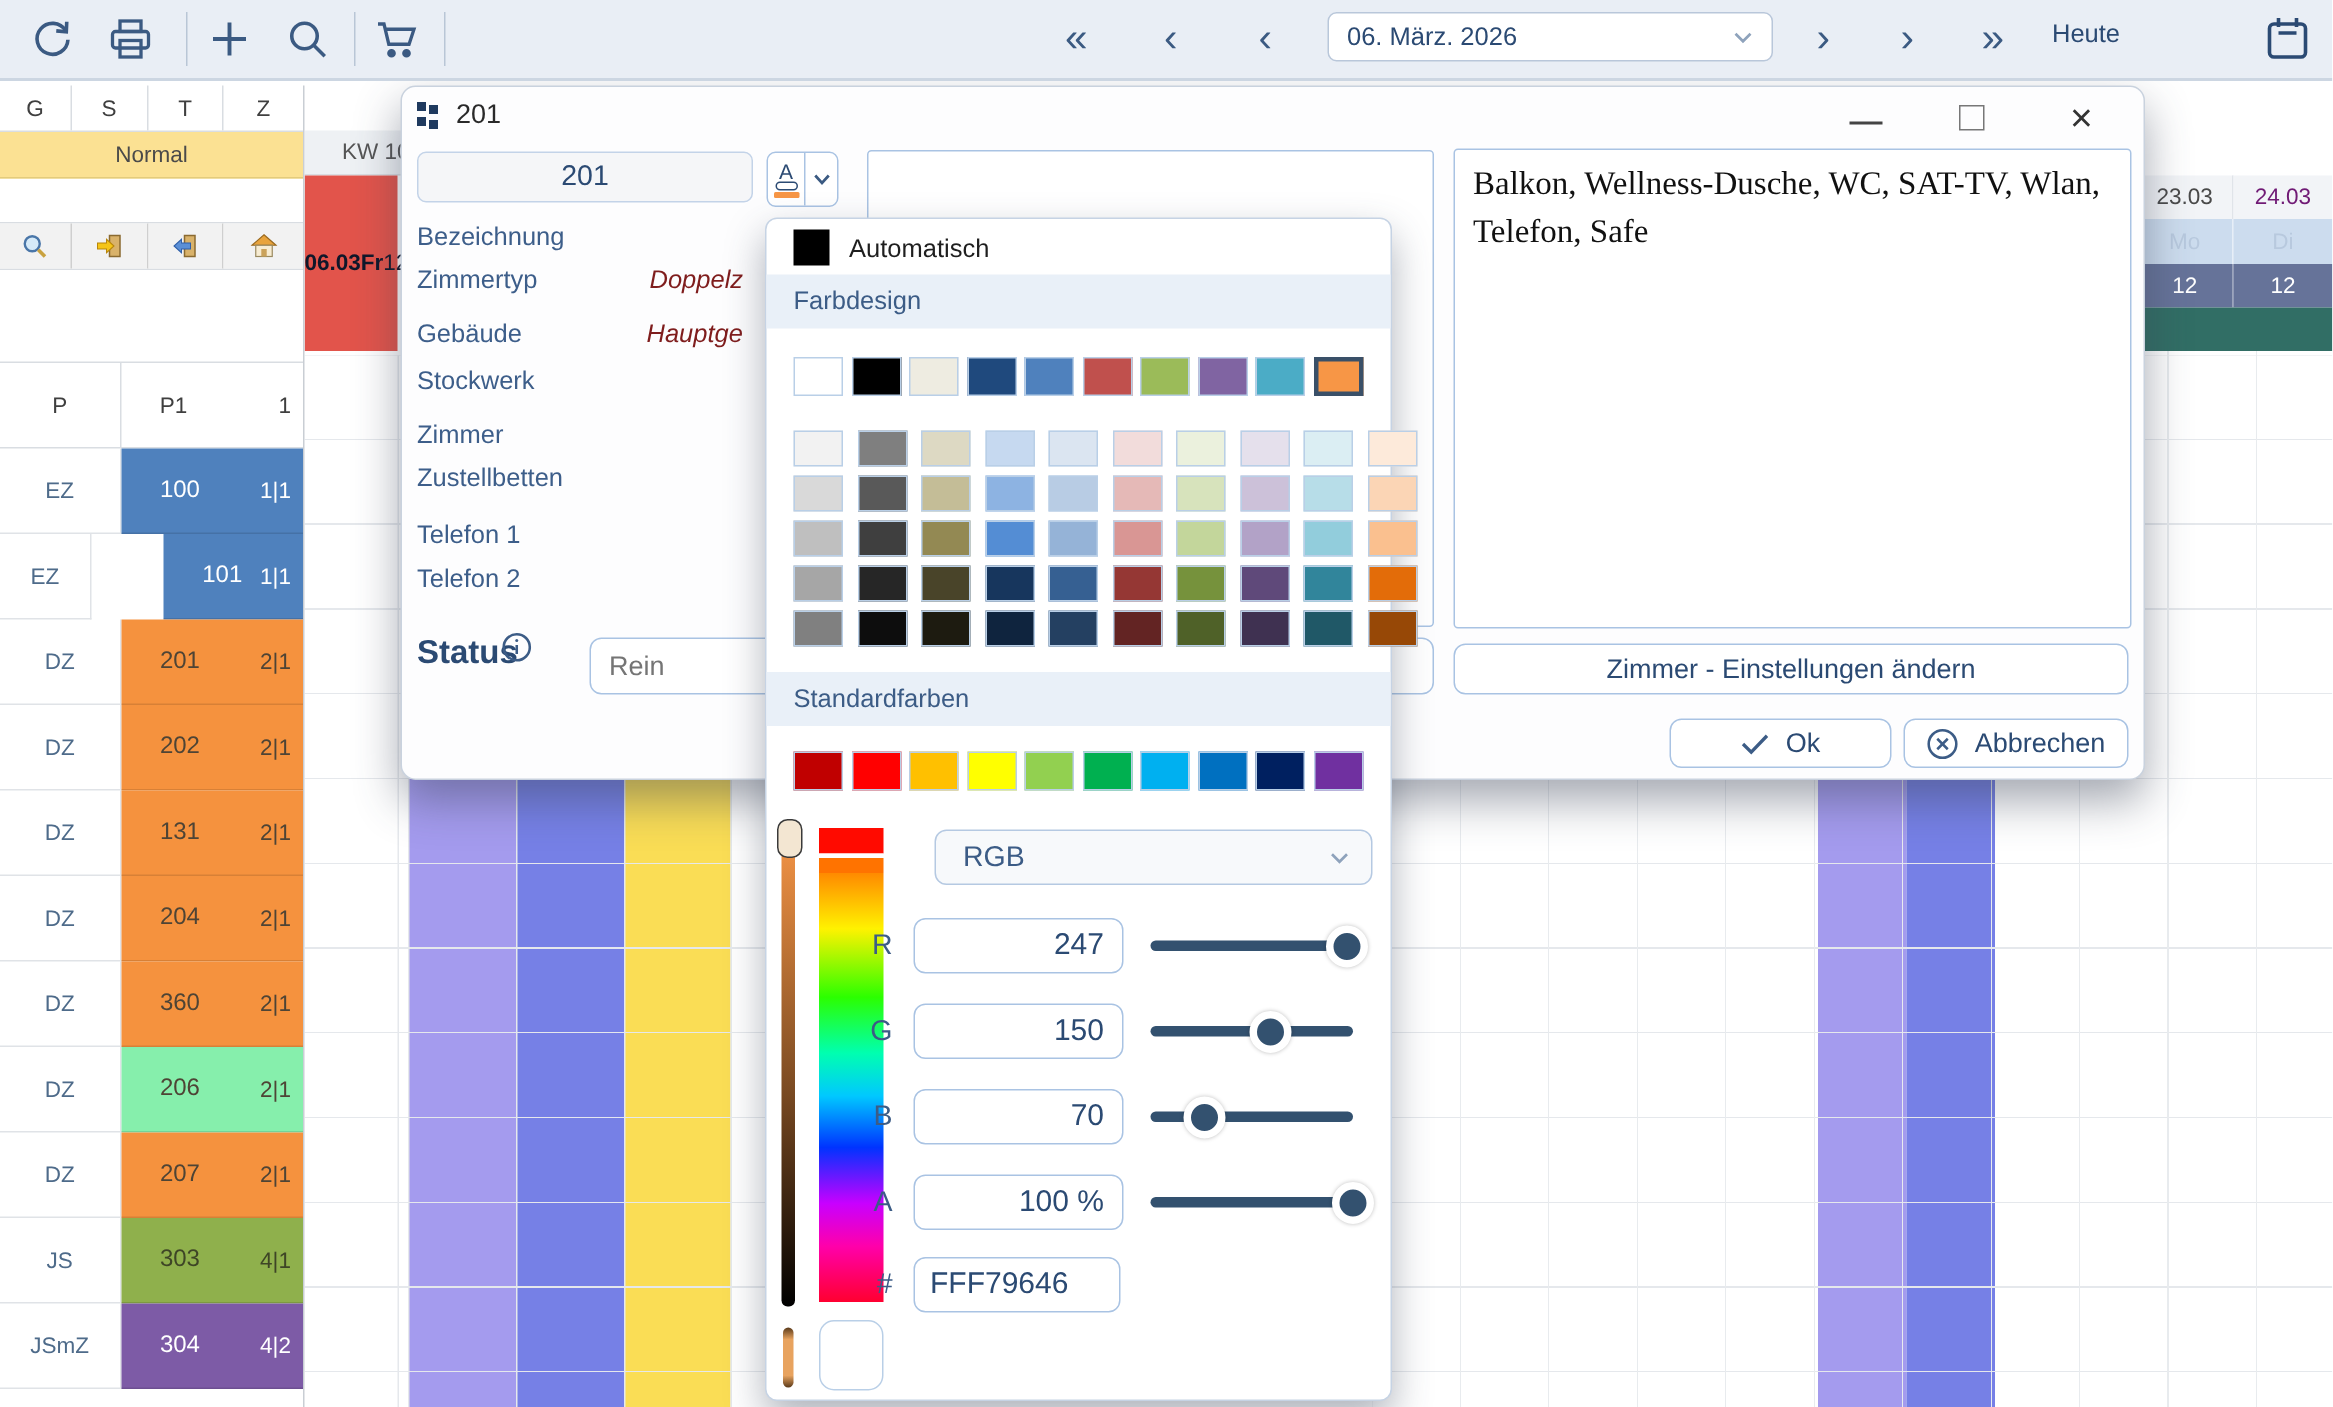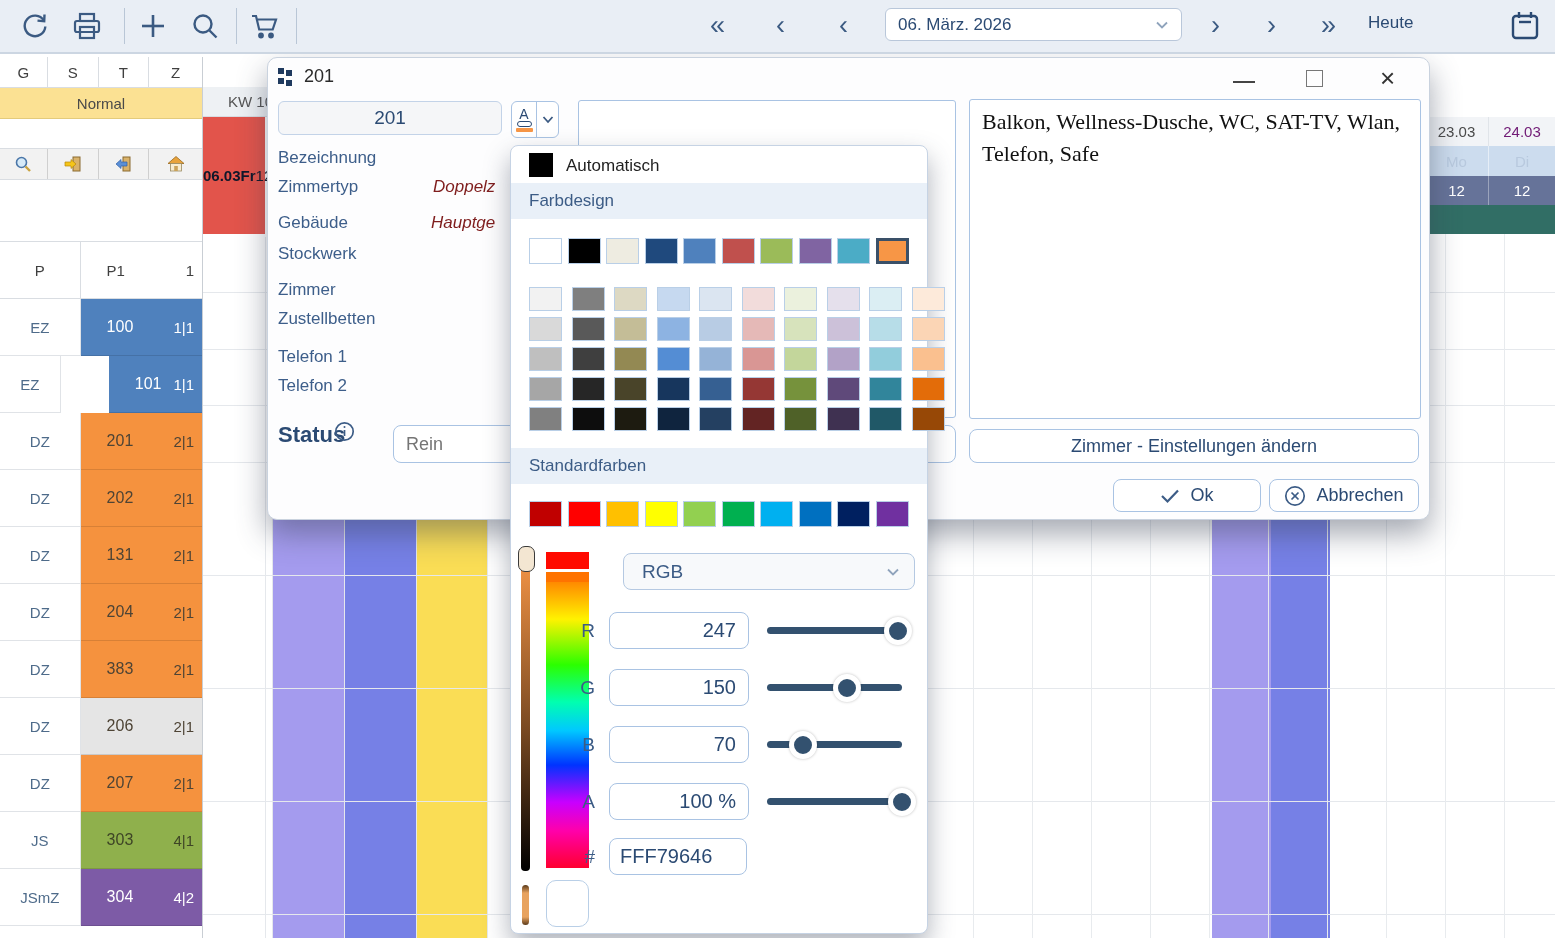--- a/index.html
+++ b/index.html
@@ -220,27 +220,27 @@
         <div class="room-row">
           <div class="cell-type">DZ</div>
           <div class="cell-color" style="background: rgb(245, 146, 62); color: rgb(78, 68, 53);">
             <span class="room-num">204</span>
             <span class="room-occ">2|1</span>
           </div>
         </div>
         <div class="room-row">
           <div class="cell-type">DZ</div>
           <div class="cell-color" style="background: rgb(245, 146, 62); color: rgb(78, 68, 53);">
-            <span class="room-num">383</span>
-            <span class="room-occ">2|1</span>
-          </div>
-        </div>
-        <div class="room-row">
-          <div class="cell-type">DZ</div>
-          <div class="cell-color" style="background: #e5e5e5; color: rgb(78, 68, 53);">
+            <span class="room-num">360</span>
+            <span class="room-occ">2|1</span>
+          </div>
+        </div>
+        <div class="room-row">
+          <div class="cell-type">DZ</div>
+          <div class="cell-color" style="background: #86efac; color: rgb(78, 68, 53);">
             <span class="room-num">206</span>
             <span class="room-occ">2|1</span>
           </div>
         </div>
         <div class="room-row">
           <div class="cell-type">DZ</div>
           <div class="cell-color" style="background: rgb(245, 146, 62); color: rgb(78, 68, 53);">
             <span class="room-num">207</span>
             <span class="room-occ">2|1</span>
           </div>

